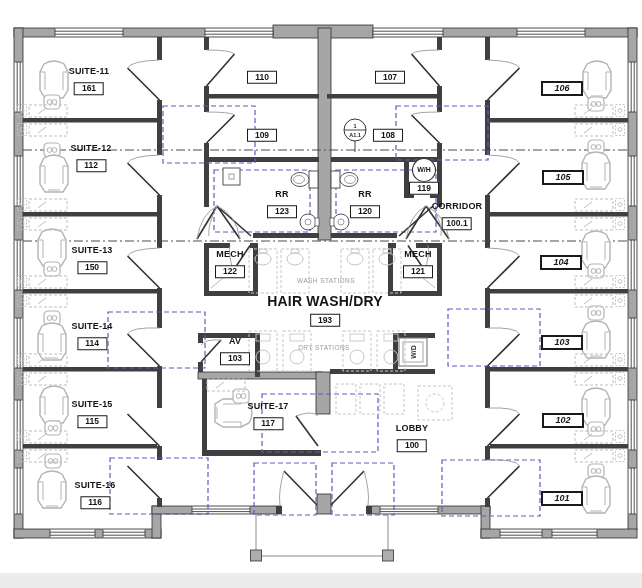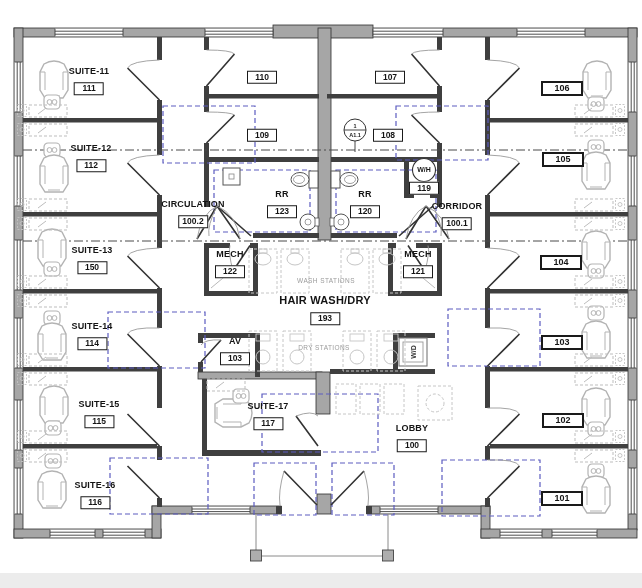--- a/index.html
+++ b/index.html
@@ -1,24 +1,24 @@
 <!DOCTYPE html>
 <html><head>
 <meta charset="utf-8">
 <style>
   html,body{margin:0;padding:0;background:#fff;}
   .plan{position:relative;width:642px;height:588px;background:#fff;overflow:hidden;
         font-family:"Liberation Sans",sans-serif;}
   .plan svg{position:absolute;left:0;top:0;}
   .lbl{position:absolute;transform:translate(-50%,-50%);text-align:center;white-space:nowrap;z-index:5;line-height:1;}
   .nm{display:block;font-weight:bold;font-size:9px;color:#141414;letter-spacing:.2px;margin-bottom:2px;}
-  .nm.big{font-size:11px;}
+  .nm.big{font-size:14px;}
   .bx{display:inline-block;border:1.5px solid #1a1a1a;background:#fff;padding:1px 3px;
       font-weight:bold;font-size:8.5px;color:#141414;min-width:22px;}
-  .bx.big{border-width:2px;font-size:9px;padding:1px 8px;}
+  .bx.big{border-width:2px;font-size:9px;padding:1px 8px;font-style:italic;}
   .tinygray{font-size:6.5px;color:#9b9b9b;letter-spacing:.4px;}
   .wdlbl{font-size:7px;color:#3a3a3a;font-weight:bold;transform:translate(-50%,-50%) rotate(-90deg);}
   .mk{position:absolute;transform:translate(-50%,-50%);font-size:5.5px;font-weight:bold;color:#222;z-index:6;}
   .whc{position:absolute;transform:translate(-50%,-50%);font-size:7px;font-weight:bold;color:#161616;z-index:6;}
 </style>
 </head>
 <body>
 
 <div class="plan">
 <svg width="642" height="588" viewBox="0 0 642 588">
@@ -374,35 +374,35 @@
 
   <g>
     <path d="M256,514 V556 M388,514 V556 M256,556 H388" fill="none" stroke="#8a8a8a" stroke-width="1"></path>
     <rect x="250.5" y="550" width="11" height="11" fill="#adadad" stroke="#444" stroke-width="0.9"></rect>
     <rect x="382.5" y="550" width="11" height="11" fill="#adadad" stroke="#444" stroke-width="0.9"></rect>
   </g>
 </svg>
 
 <div class="lbl" style="left:89px;top:81px">
   <span class="nm">SUITE-11</span>
-  <span class="bx">111</span>
+  <span class="bx">161</span>
 </div>
 <div class="lbl" style="left:91px;top:158px">
   <span class="nm">SUITE-12</span>
   <span class="bx">112</span>
 </div>
 <div class="lbl" style="left:92px;top:260px">
   <span class="nm">SUITE-13</span>
   <span class="bx">150</span>
 </div>
 <div class="lbl" style="left:92px;top:336px">
   <span class="nm">SUITE-14</span>
   <span class="bx">114</span>
 </div>
-<div class="lbl" style="left:99px;top:414px">
+<div class="lbl" style="left:92px;top:414px">
   <span class="nm">SUITE-15</span>
   <span class="bx">115</span>
 </div>
 <div class="lbl" style="left:95px;top:495px">
   <span class="nm">SUITE-16</span>
   <span class="bx">116</span>
 </div>
 <div class="lbl" style="left:268px;top:416px">
   <span class="nm">SUITE-17</span>
   <span class="bx">117</span>
@@ -423,24 +423,20 @@
 </div>
 <div class="lbl" style="left:365px;top:204px">
   <span class="nm">RR</span>
   <span class="bx">120</span>
 </div>
 
 <span class="whc" style="left:424px;top:169px">W/H</span>
 <div class="lbl" style="left:424px;top:186px">
   <span class="bx">119</span></div>
 
-<div class="lbl" style="left:193px;top:214px">
-  <span class="nm">CIRCULATION</span>
-  <span class="bx">100.2</span>
-</div>
 <div class="lbl" style="left:457px;top:216px">
   <span class="nm">CORRIDOR</span>
   <span class="bx">100.1</span>
 </div>
 <div class="lbl" style="left:230px;top:264px">
   <span class="nm">MECH</span>
   <span class="bx">122</span>
 </div>
 <div class="lbl" style="left:418px;top:264px">
   <span class="nm">MECH</span>
@@ -454,21 +450,21 @@
   <span class="nm">AV</span>
   <span class="bx">103</span>
 </div>
 <div class="lbl" style="left:412px;top:438px">
   <span class="nm">LOBBY</span>
   <span class="bx">100</span>
 </div>
 
 <div class="lbl" style="left:562px;top:87px">
   <span class="bx big">106</span></div>
-<div class="lbl" style="left:563px;top:158px">
+<div class="lbl" style="left:563px;top:176px">
   <span class="bx big">105</span></div>
 <div class="lbl" style="left:561px;top:261px">
   <span class="bx big">104</span></div>
 <div class="lbl" style="left:562px;top:341px">
   <span class="bx big">103</span></div>
 <div class="lbl" style="left:563px;top:419px">
   <span class="bx big">102</span></div>
 <div class="lbl" style="left:562px;top:497px">
   <span class="bx big">101</span></div>
 

